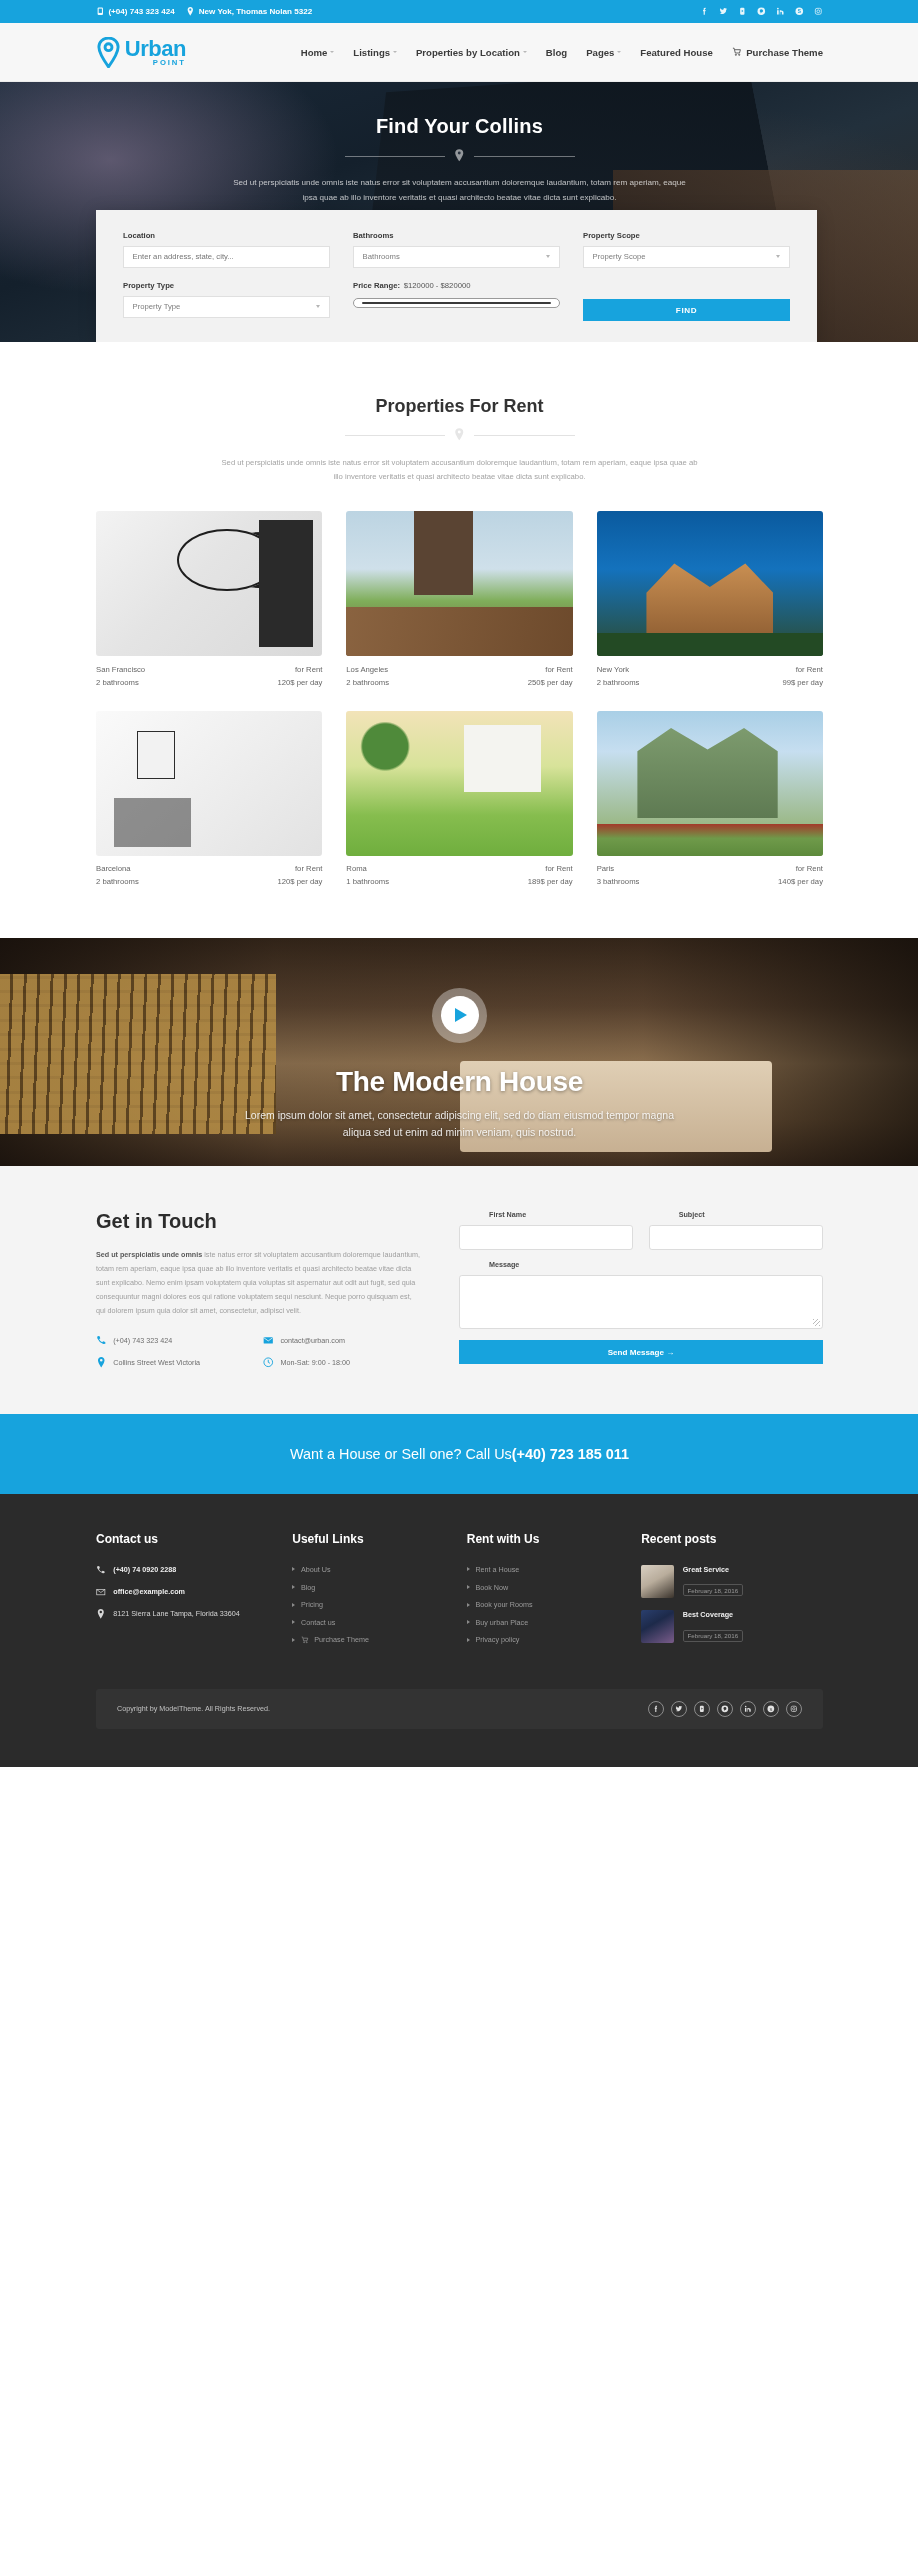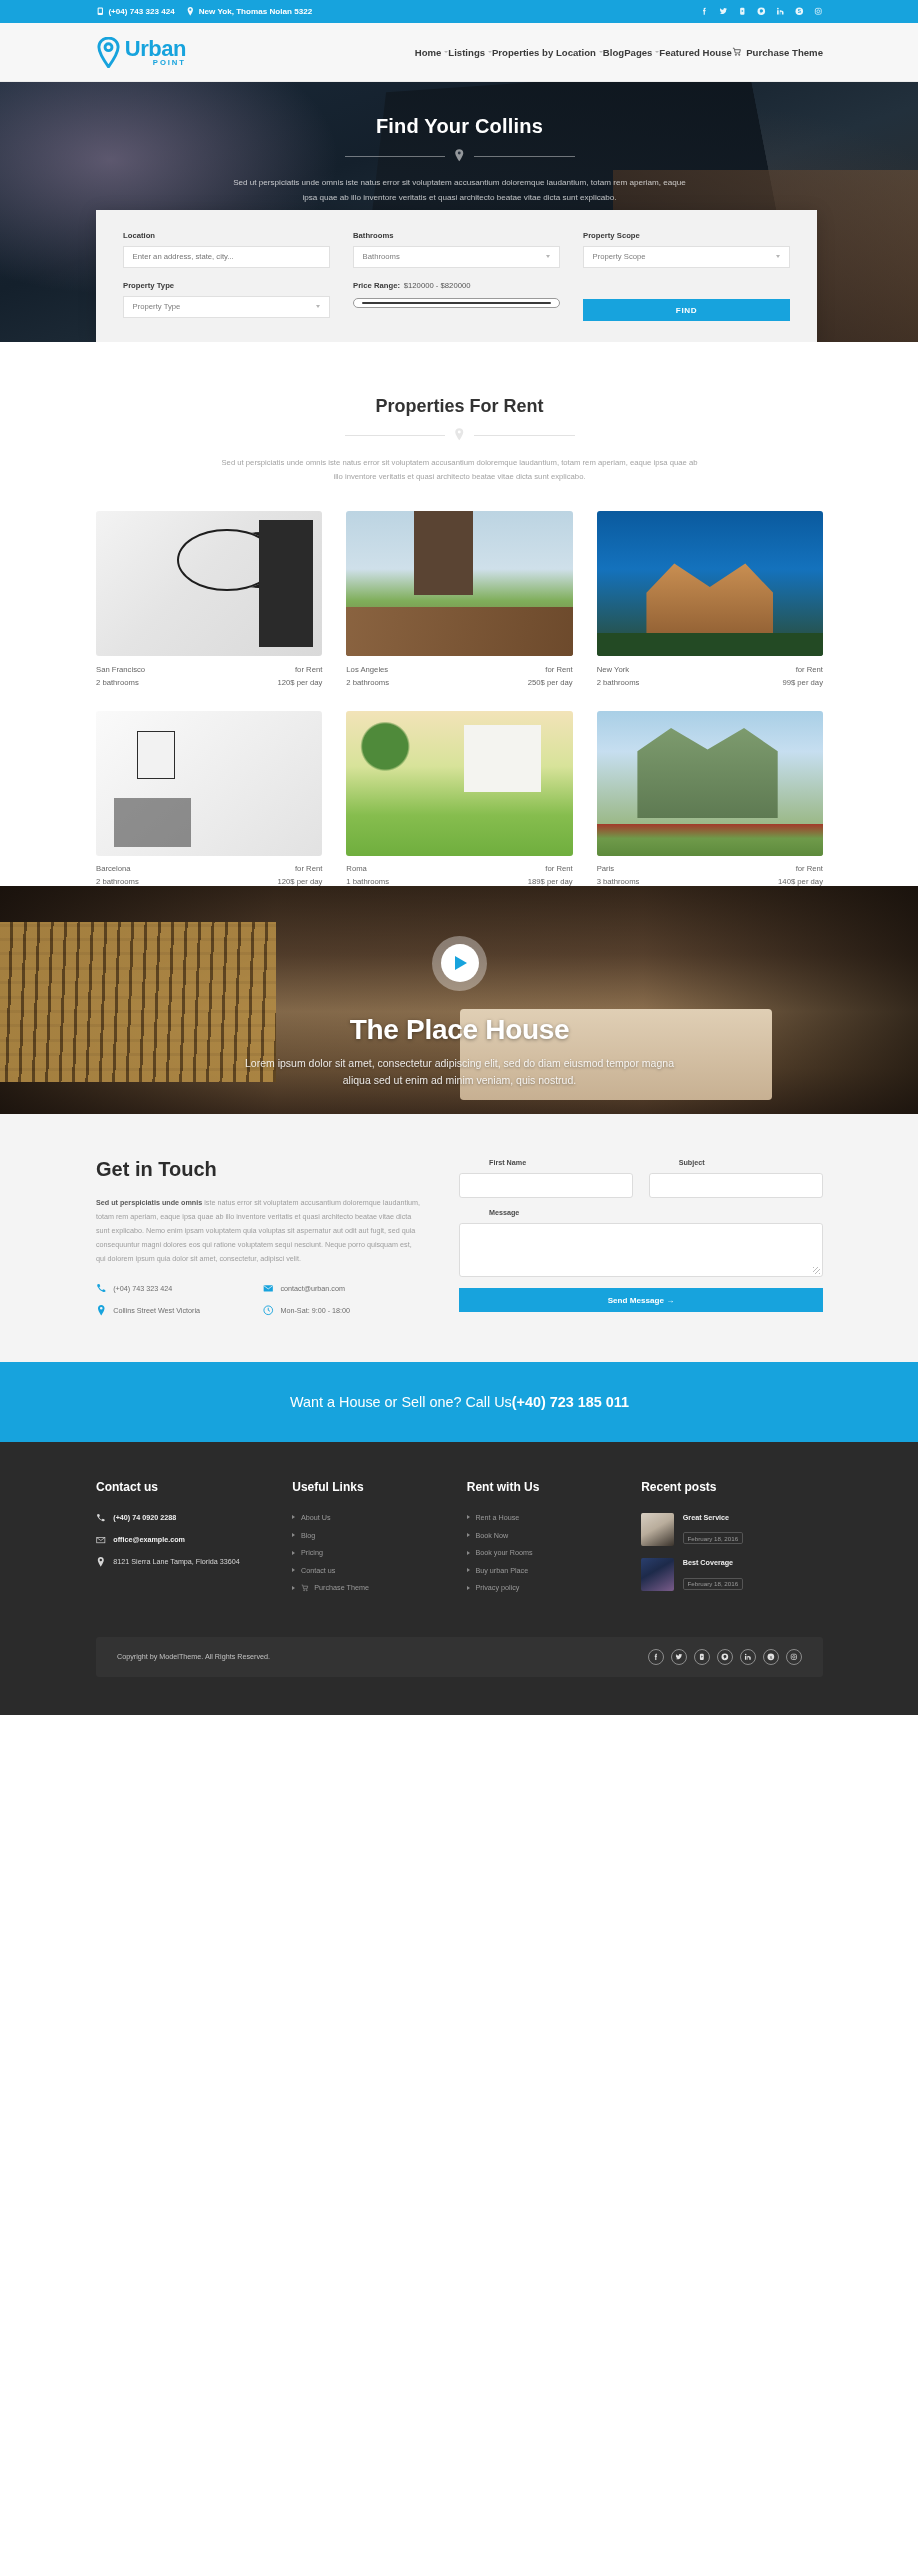--- a/index.html
+++ b/index.html
@@ -47,21 +47,21 @@
   .logo-main {
     font-size:22px; font-weight:bold; color:#17a3dd; letter-spacing:-0.5px;
     display:block;
   }
   .logo-sub {
     font-size:7.7px; font-weight:bold; color:#17a3dd; letter-spacing:1.9px;
     display:block; text-align:right; margin-top:-1px;
   }
   .nav-menu {
     margin-left:auto;
-    display:flex; align-items:flex-end; 
+    display:flex; align-items:flex-end; gap:19px;
   }
   .nav-item {
     font-size:9.6px; font-weight:bold; color:#3b3b3b;
     display:flex; align-items:center; gap:2.9px; white-space:nowrap;
     cursor:pointer;
   }
   .nav-caret {
     width:0;height:0;border-left:2.9px solid transparent;border-right:2.9px solid transparent;
     border-top:2.9px solid #b8b8b8; display:inline-block;
   }
@@ -172,21 +172,21 @@
   .sec-head { text-align:center; padding-top:54px; }
   .sec-title { font-size:18px; font-weight:bold; color:#333; }
   .sec-sub {
     margin:11.5px auto 0; width:478px;
     font-size:7.7px; color:#a4a4a4; line-height:1.8;
   }
 
   
   .prop-grid {
     display:grid; grid-template-columns:repeat(3,1fr); gap:24px 24px;
-    margin-top:27px; 
+    margin-top:27px; padding-bottom:52px;
   }
   .prop-card { cursor:pointer; }
   .prop-img {
     width:100%; height:145px; border-radius:2.9px;
     background-size:cover; background-position:center;
     position:relative; overflow:hidden;
   }
   .prop-meta {
     display:flex; justify-content:space-between;
     margin-top:8.6px; font-size:7.7px; color:#666;
@@ -638,21 +638,21 @@
 
 <div class="mh">
   <div class="mh-logs"></div>
   <div class="mh-sofa"></div>
   <div class="mh-inner">
     <div class="play-btn">
       <div class="play-inner">
         <i class="play-tri"></i>
       </div>
     </div>
-    <div class="mh-title">The Place House</div>
+    <div class="mh-title">The Modern House</div>
     <div class="mh-sub">Lorem ipsum dolor sit amet, consectetur adipiscing elit, sed do diam eiusmod tempor magna aliqua sed ut enim ad minim veniam, quis nostrud.</div>
   </div>
 </div>
 
 <div class="contact-sec">
   <div class="ct-left">
     <div class="ct-title">Get in Touch</div>
     <div class="ct-body">
       <b>Sed ut perspiciatis unde omnis</b><span> iste natus error sit voluptatem accusantium doloremque laudantium, totam rem aperiam, eaque ipsa quae ab illo inventore veritatis et quasi architecto beatae vitae dicta sunt explicabo. Nemo enim ipsam voluptatem quia voluptas sit aspernatur aut odit aut fugit, sed quia consequuntur magni dolores eos qui ratione voluptatem sequi nesciunt. Neque porro quisquam est, qui dolorem ipsum quia dolor sit amet, consectetur, adipisci velit.</span>
     </div>

